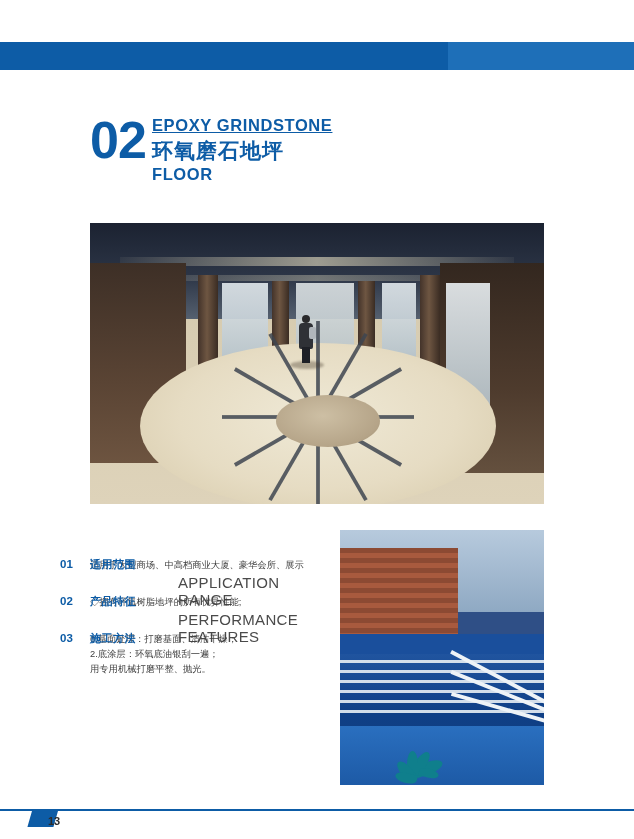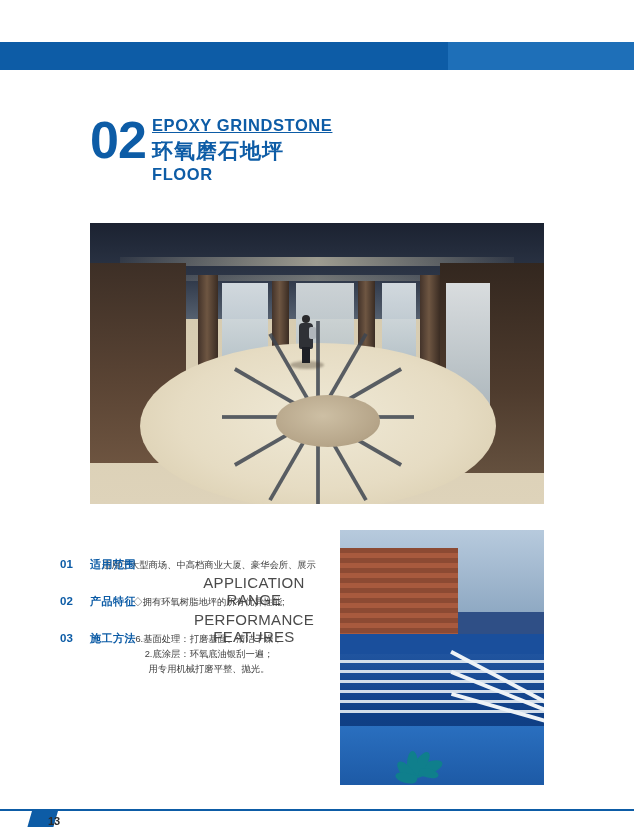--- a/index.html
+++ b/index.html
@@ -202,21 +202,20 @@
   
   .sections {
     position: absolute;
     left: 60px;
     top: 540px;
     width: 270px;
   }
   .section {
     position: relative;
     margin-bottom: 22px;
-    text-align: center;
   }
   .sec-num {
     position: absolute;
     left: 0;
     top: 0;
     font-size: 11.5px;
     font-weight: bold;
     color: #0d5ca6;
   }
   .sec-cn {

